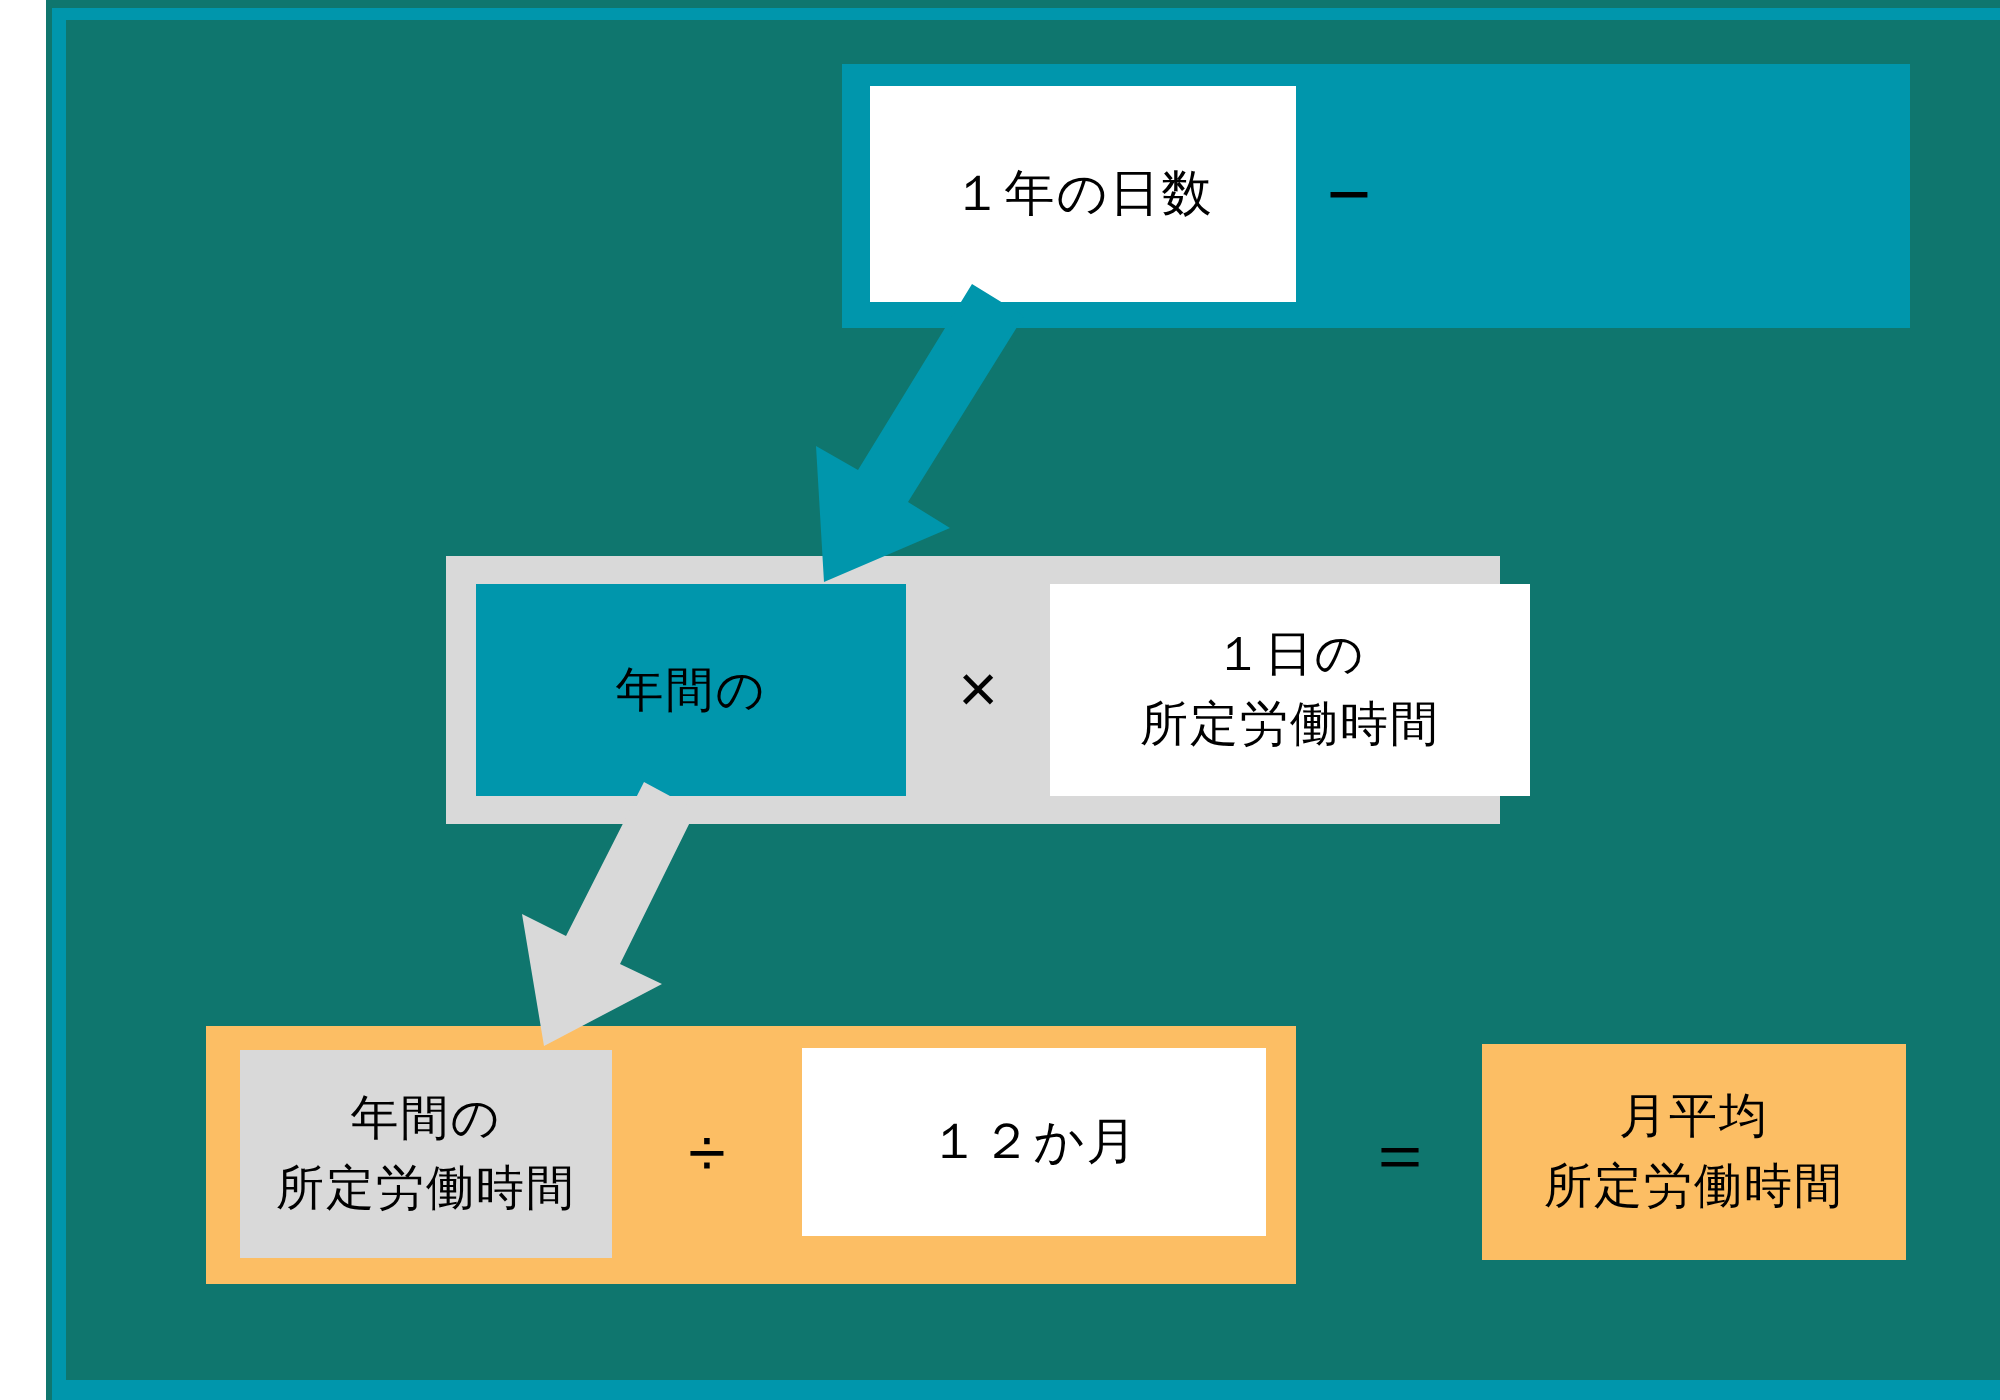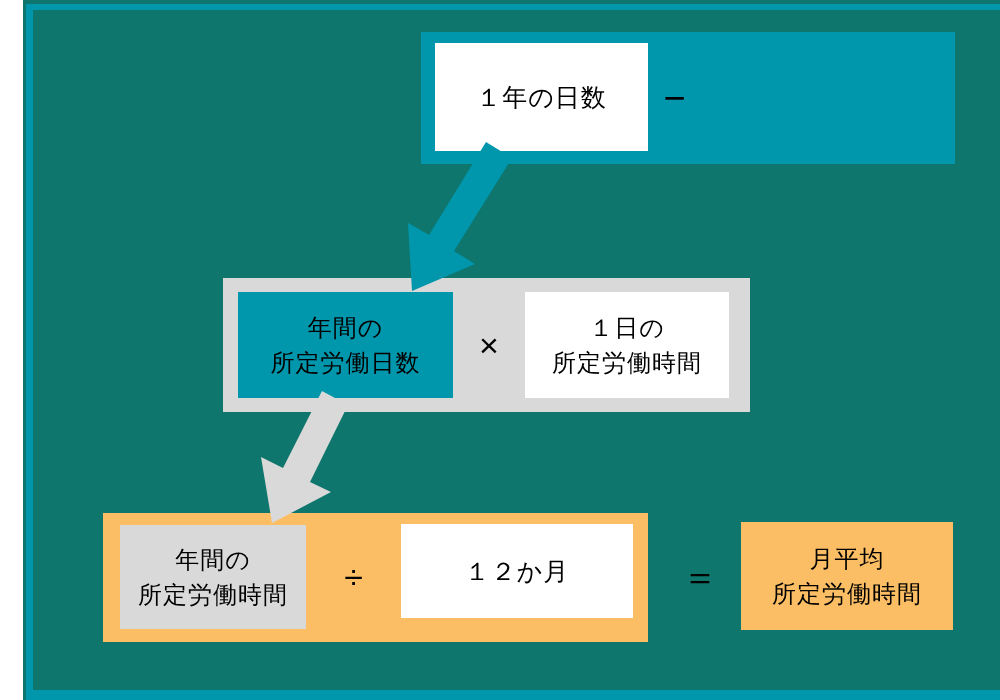--- a/index.html
+++ b/index.html
@@ -44,21 +44,21 @@
     color: #000000;
   }
   .white-box  { background: #ffffff; }
   .teal-box   { background: var(--teal, #0096ac); }
   .gray-box   { background: var(--gray, #d9d9d9); }
   .orange-box { background: var(--orange, #fcbe64); }
 
   .r1b1 { left: 14px;  top: 11px; width: 213px; height: 108px; }
   .r1b2 { left: 280px; top: 11px; width: 228px; height: 108px; }
   .r2b1 { left: 15px;  top: 14px; width: 215px; height: 106px; font-size: 24px; }
-  .r2b2 { left: 302px; top: 14px; width: 204px; height: 106px; font-size: 24px; }
+  .r2b2 { left: 302px; top: 14px; width: 240px; height: 106px; font-size: 24px; }
   .r3b1 { left: 17px;  top: 12px; width: 186px; height: 104px; font-size: 24px; }
   .r3b2 { left: 298px; top: 11px; width: 232px; height: 94px; }
 
   .op {
     position: absolute;
     top: 0;
     height: 100%;
     display: flex;
     align-items: center;
     justify-content: center;
@@ -104,21 +104,20 @@
   <div class="row row1">
     <div class="box white-box r1b1">
       <span>１年の日数</span>
     </div>
     <div class="op r1op">−</div>
   </div>
 
   <div class="row row2">
     <div class="box teal-box r2b1">
       <span>年間の</span>
-      <span>所定労働日数</span>
     </div>
     <div class="op r2op">×</div>
     <div class="box white-box r2b2">
       <span>１日の</span>
       <span>所定労働時間</span>
     </div>
   </div>
 
   <div class="row row3">
     <div class="box gray-box r3b1">

